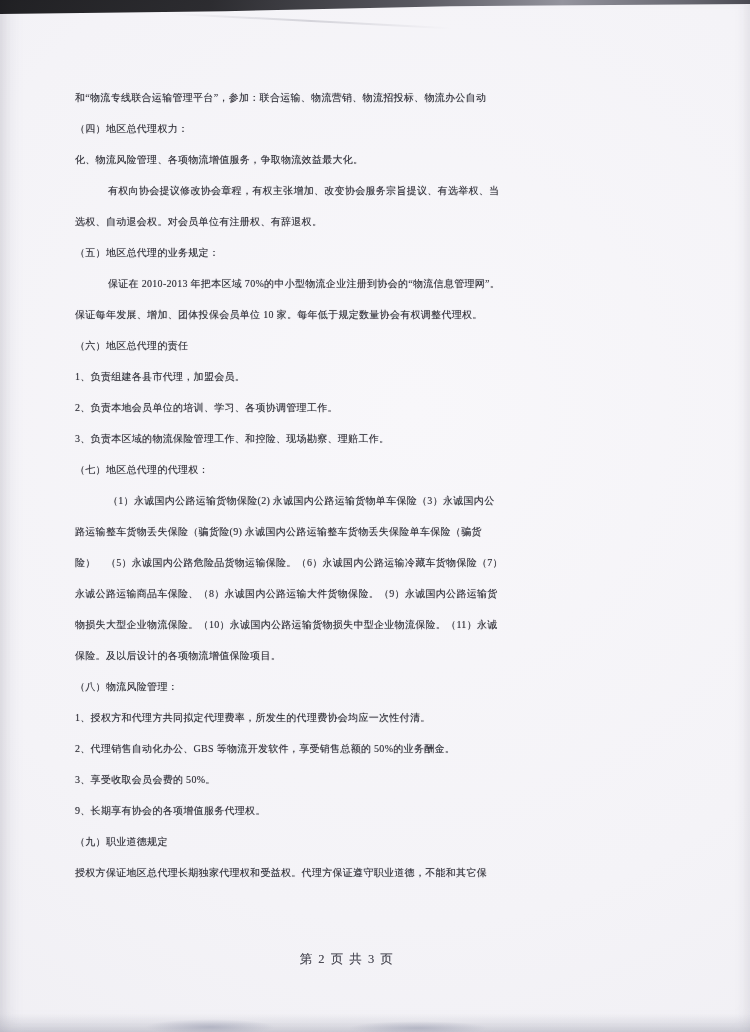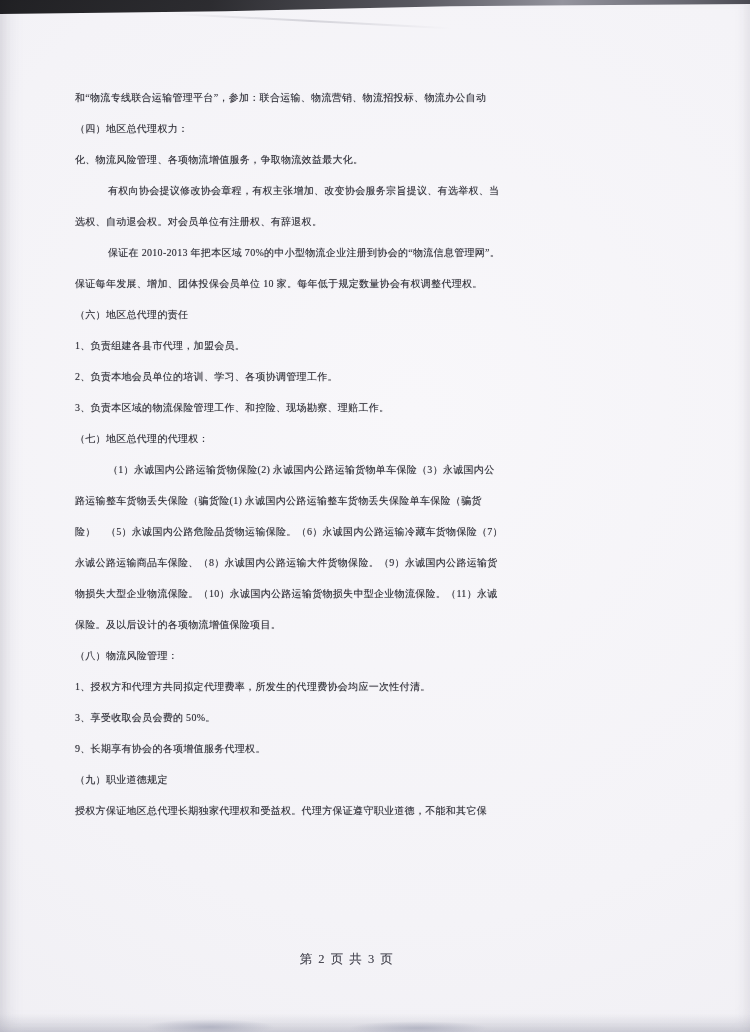--- a/index.html
+++ b/index.html
@@ -61,35 +61,37 @@
   <div class="scan-top"></div>
   <div class="crease"></div>
 
   <div class="content">
     <div>
         <div class="line">和“物流专线联合运输管理平台”，参加：联合运输、物流营销、物流招投标、物流办公自动</div>
         <div class="line">（四）地区总代理权力：</div>
         <div class="line">化、物流风险管理、各项物流增值服务，争取物流效益最大化。</div>
         <div class="line indent">有权向协会提议修改协会章程，有权主张增加、改变协会服务宗旨提议、有选举权、当</div>
         <div class="line">选权、自动退会权。对会员单位有注册权、有辞退权。</div>
+        <div class="line">（五）地区总代理的业务规定：</div>
         <div class="line indent">保证在 2010-2013 年把本区域 70%的中小型物流企业注册到协会的“物流信息管理网”。</div>
         <div class="line">保证每年发展、增加、团体投保会员单位 10 家。每年低于规定数量协会有权调整代理权。</div>
         <div class="line">（六）地区总代理的责任</div>
         <div class="line">1、负责组建各县市代理，加盟会员。</div>
         <div class="line">2、负责本地会员单位的培训、学习、各项协调管理工作。</div>
         <div class="line">3、负责本区域的物流保险管理工作、和控险、现场勘察、理赔工作。</div>
         <div class="line">（七）地区总代理的代理权：</div>
         <div class="line indent">（1）永诚国内公路运输货物保险(2) 永诚国内公路运输货物单车保险（3）永诚国内公</div>
-        <div class="line">路运输整车货物丢失保险（骗货险(1) 永诚国内公路运输整车货物丢失保险单车保险（骗货</div>
+        <div class="line">路运输整车货物丢失保险（骗货险(9) 永诚国内公路运输整车货物丢失保险单车保险（骗货</div>
         <div class="line">险）　（5）永诚国内公路危险品货物运输保险。（6）永诚国内公路运输冷藏车货物保险（7）</div>
         <div class="line">永诚公路运输商品车保险、（8）永诚国内公路运输大件货物保险。（9）永诚国内公路运输货</div>
         <div class="line">物损失大型企业物流保险。（10）永诚国内公路运输货物损失中型企业物流保险。（11）永诚</div>
         <div class="line">保险。及以后设计的各项物流增值保险项目。</div>
         <div class="line">（八）物流风险管理：</div>
         <div class="line">1、授权方和代理方共同拟定代理费率，所发生的代理费协会均应一次性付清。</div>
+        <div class="line">2、代理销售自动化办公、GBS 等物流开发软件，享受销售总额的 50%的业务酬金。</div>
         <div class="line">3、享受收取会员会费的 50%。</div>
         <div class="line">9、长期享有协会的各项增值服务代理权。</div>
         <div class="line">（九）职业道德规定</div>
         <div class="line">授权方保证地区总代理长期独家代理权和受益权。代理方保证遵守职业道德，不能和其它保</div>
       </div>
   </div>
 
   <div class="footer">第 2 页 共 3 页</div>
 
   <div class="scan-bottom"></div>

